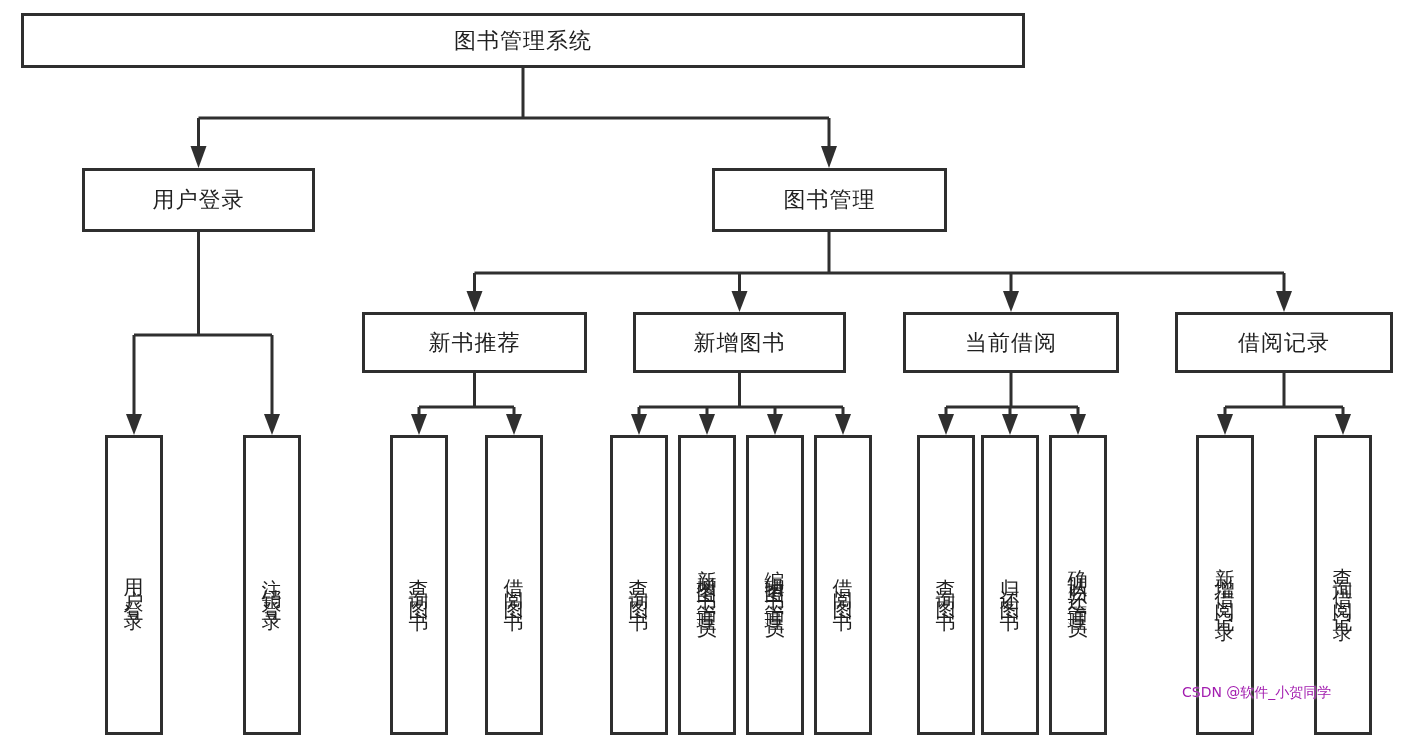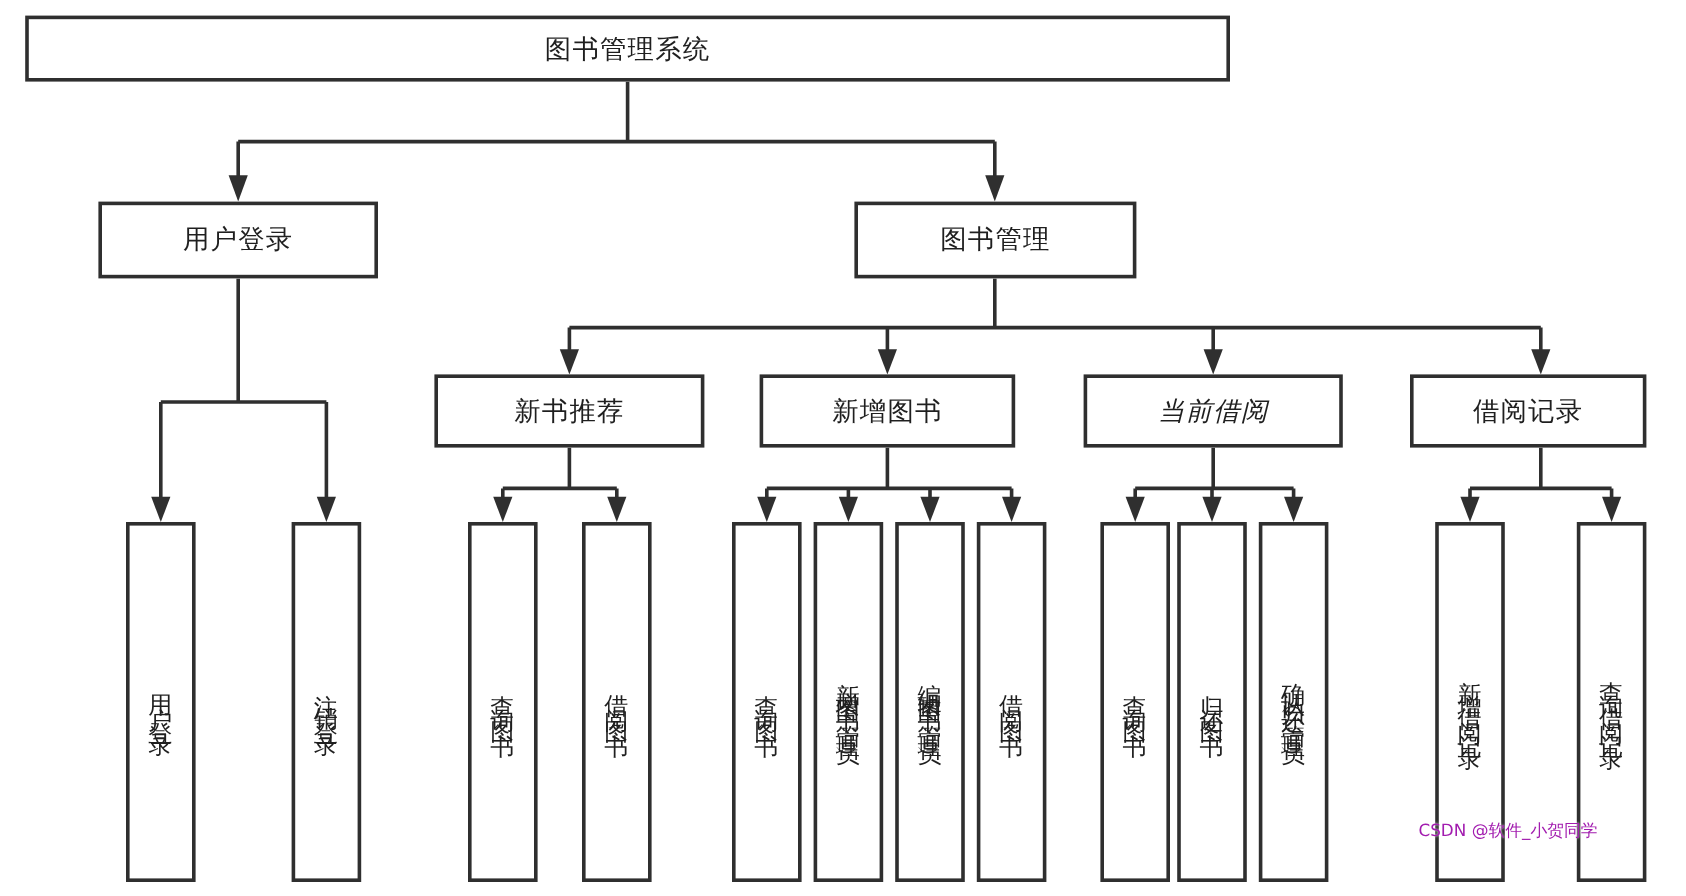--- a/index.html
+++ b/index.html
@@ -47,22 +47,22 @@
     white-space: nowrap;
   }
   .vbox .vtext.long { letter-spacing: 7px; }
 
   
   #root        { left: 21px;   top: 13px;  width: 1004px; height: 55px; }
   #n-login     { left: 82px;   top: 168px; width: 233px;  height: 64px; }
   #n-mgmt      { left: 712px;  top: 168px; width: 235px;  height: 64px; }
   #n-newbook   { left: 362px;  top: 312px; width: 225px;  height: 61px; }
   #n-borrow    { left: 633px;  top: 312px; width: 213px;  height: 61px; }
-  #n-current   { left: 903px;  top: 312px; width: 216px;  height: 61px; font-style: italic; }
-  #n-records   { left: 1175px; top: 312px; width: 197px;  height: 61px; }
+  #n-current   { left: 903px;  top: 312px; width: 216px;  height: 61px; }
+  #n-records   { left: 1175px; top: 312px; width: 218px;  height: 61px; }
 
   #l-a1 { left: 105px;  }
   #l-a2 { left: 243px;  }
   #l-b1 { left: 390px;  }
   #l-b2 { left: 485px;  }
   #l-c1 { left: 610px;  }
   #l-c2 { left: 678px;  }
   #l-c3 { left: 746px;  }
   #l-c4 { left: 814px;  }
   #l-d1 { left: 917px;  }

